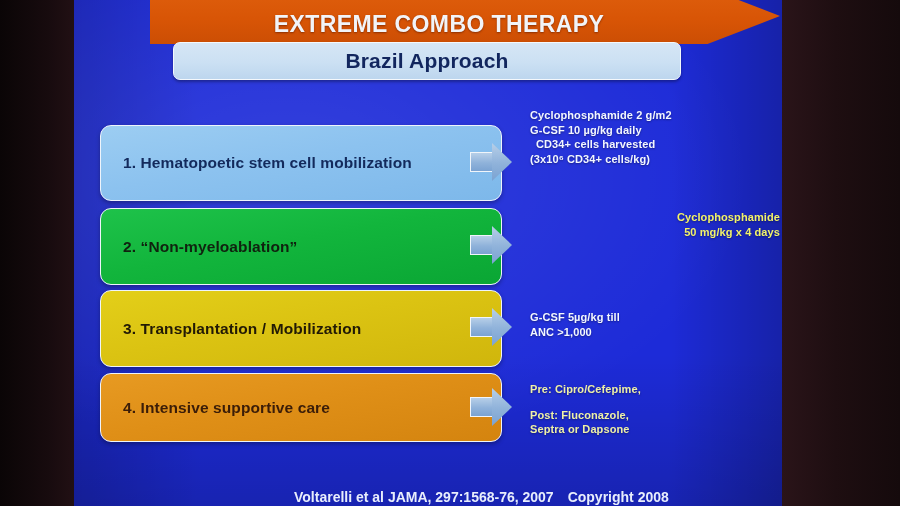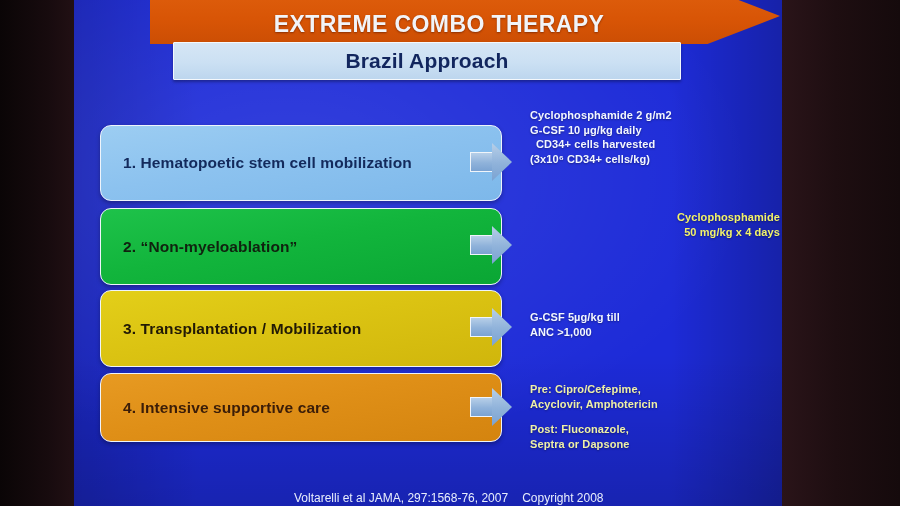--- a/index.html
+++ b/index.html
@@ -83,21 +83,21 @@
 
   
   .subtitle-box {
     position: absolute;
     left: 99px;
     top: 42px;
     width: 506px;
     height: 36px;
     background: linear-gradient(180deg, #d6e6f5 0%, #cbe0f3 55%, #bdd6ee 100%);
     border: 1.6px solid #f4f8fc;
-    border-radius: 1px;
+    border-radius: 7px;
     box-shadow: 0 2px 3px rgba(0,0,0,0.32);
     display: flex;
     align-items: center;
     justify-content: center;
     z-index: 3;
   }
   .subtitle-text {
     color: #12265e;
     font-size: 21px;
     font-weight: bold;
@@ -194,22 +194,22 @@
   .note-line.yellow { color: #f2f26a; text-align: right; }
   .note-line.paleyellow { color: #eef0a8; }
   .note-line.indent { padding-left: 6px; }
   .note-gap { height: 11px; }
 
   
   .citation {
     position: absolute;
     left: 220px;
     bottom: 1px;
-    font-size: 12px;
-    font-weight: normal;
+    font-size: 14px;
+    font-weight: bold;
     color: #e8eefc;
     white-space: nowrap;
     z-index: 2;
   }
   .citation .tail { margin-left: 14px; }
 </style>
 </head>
 <body>
 
 <div id="stage">
@@ -275,21 +275,20 @@
     <div class="step-row" style="top:373px;">
       <div class="step-box s4" style="top:0; height:67px;">
         <div class="step-label">4. Intensive supportive care</div>
       </div>
       <div class="conn-arrow" style="left:396px; top:15px;">
         <div class="shaft"></div>
         <div class="head"></div>
       </div>
       <div class="notes" style="top:9px;">
         <div class="note-line paleyellow">Pre:  Cipro/Cefepime,</div>
-        <div class="note-line paleyellow">Acyclovir, Amphotericin</div>
         <div class="note-gap"></div>
         <div class="note-line paleyellow">Post: Fluconazole,</div>
         <div class="note-line paleyellow">Septra or Dapsone</div>
       </div>
     </div>
 
     <div class="citation">
       <span>Voltarelli et al JAMA, 297:1568-76, 2007</span><span class="tail">Copyright 2008</span>
     </div>
 

